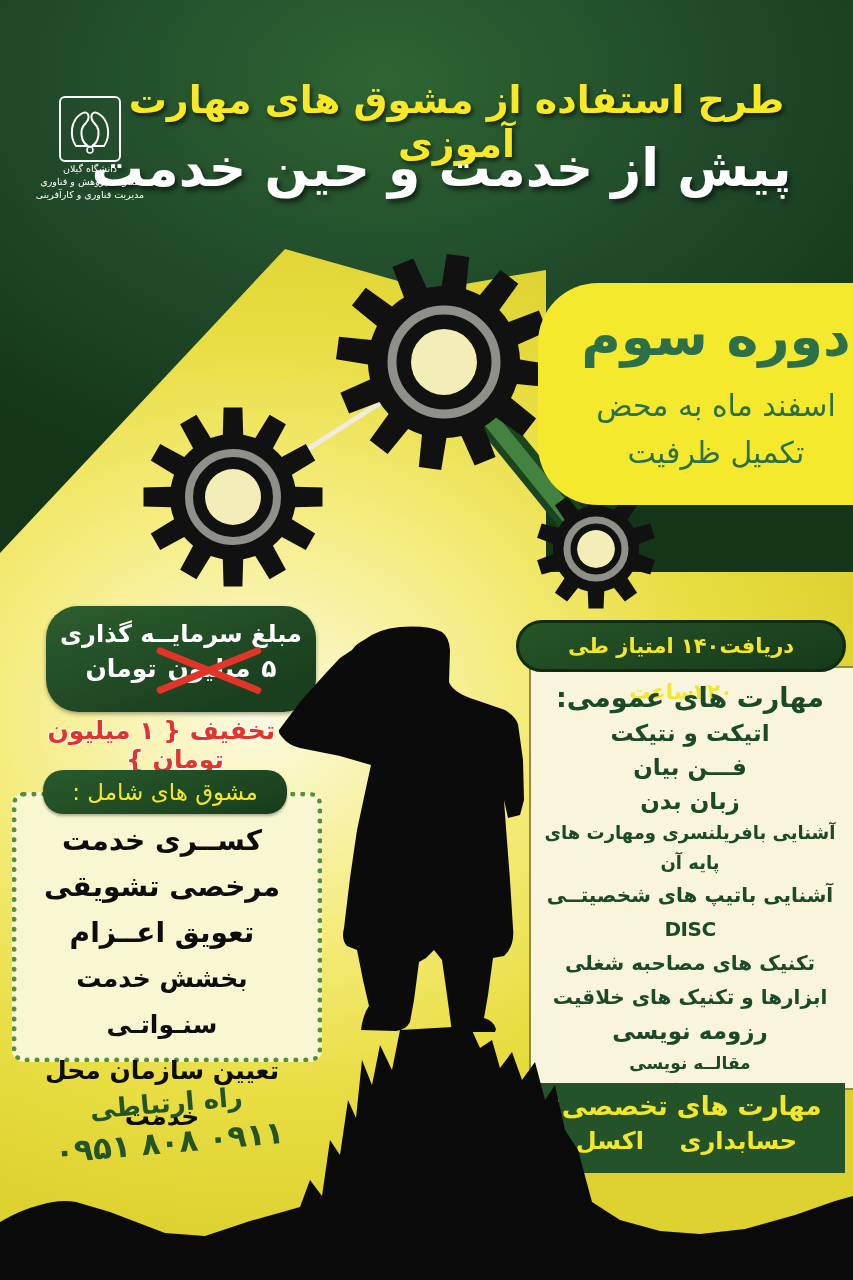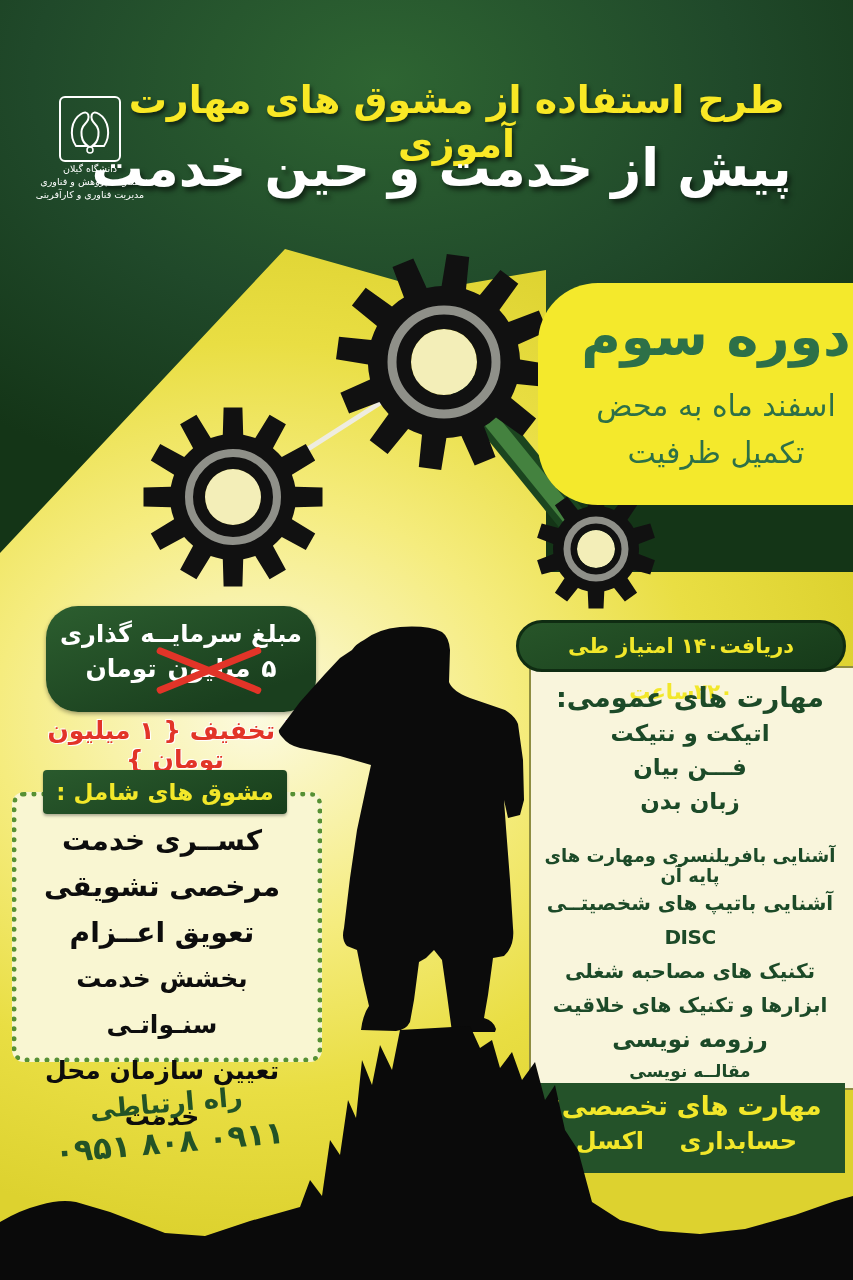--- a/index.html
+++ b/index.html
@@ -50,37 +50,37 @@
   .crossed i{position:absolute;left:-14%;top:46%;width:128%;height:7px;background:#e23428;
     border-radius:3px;transform:rotate(-22deg);}
   .crossed b{position:absolute;left:-14%;top:46%;width:128%;height:7px;background:#e23428;
     border-radius:3px;transform:rotate(22deg);}
   .discount{left:40px;top:716px;width:270px;text-align:center;font-size:25px;font-weight:900;
     color:#e23428;text-shadow:0 0 2px #fff,1px 1px 0 #fff,-1px -1px 0 #fff;}
 
   
   .inc-box{left:12px;top:792px;width:300px;height:260px;border:5px dotted #569034;border-radius:12px;
     background:#f9f6d2;}
-  .inc-title{left:43px;top:770px;width:244px;height:44px;border-radius:4px;
-    background:linear-gradient(160deg,#2a5a2d,#173d1b);color:#f2e72a;font-size:23px;font-weight:700;
+  .inc-title{left:43px;top:770px;width:244px;height:44px;border-radius:20px;
+    background:linear-gradient(160deg,#2a5a2d,#173d1b);color:#f2e72a;font-size:23px;font-weight:400;
     text-align:center;line-height:44px;box-shadow:0 2px 3px rgba(0,0,0,.3);}
   .inc-list{left:20px;top:818px;width:284px;text-align:center;color:#0d0d0d;}
   .inc-item{font-size:28px;font-weight:900;line-height:46px;letter-spacing:-1px;}
   .inc-item.s{font-size:25px;}
 
   
   .panel{left:529px;top:666px;width:322px;height:420px;background:#f9f5dc;border:2px solid #8f8d42;}
   .score-badge{left:516px;top:620px;width:330px;height:52px;border-radius:28px;
     background:linear-gradient(160deg,#275529,#163a19);border:3px solid #0f2c12;box-sizing:border-box;
     color:#f2e72a;font-size:21px;font-weight:900;text-align:center;line-height:46px;}
   .skills{left:534px;top:680px;width:312px;text-align:center;color:#1c4a28;}
   .sk-title{font-size:27px;font-weight:900;line-height:36px;}
   .sk-item{font-size:23px;font-weight:900;line-height:34px;letter-spacing:-0.5px;}
   .sk-item.s{font-size:20px;}
-  .sk-item.xs{font-size:18px;line-height:20px;margin-top:28px;}
+  .sk-item.xs{font-size:18px;line-height:30px;}
   .sk-item.xxs{font-size:17px;line-height:30px;}
 
   
   .spec-box{left:528px;top:1083px;width:317px;height:90px;background:#245229;text-align:center;}
   .spec-title{color:#f2e72a;font-size:26px;font-weight:900;margin-top:8px;}
   .spec-row{display:flex;justify-content:space-around;color:#f2e72a;font-size:24px;font-weight:900;
     margin-top:6px;padding:0 30px;}
 
   
   .contact{left:48px;top:1088px;width:240px;text-align:center;color:#235326;transform:rotate(-5deg);}

